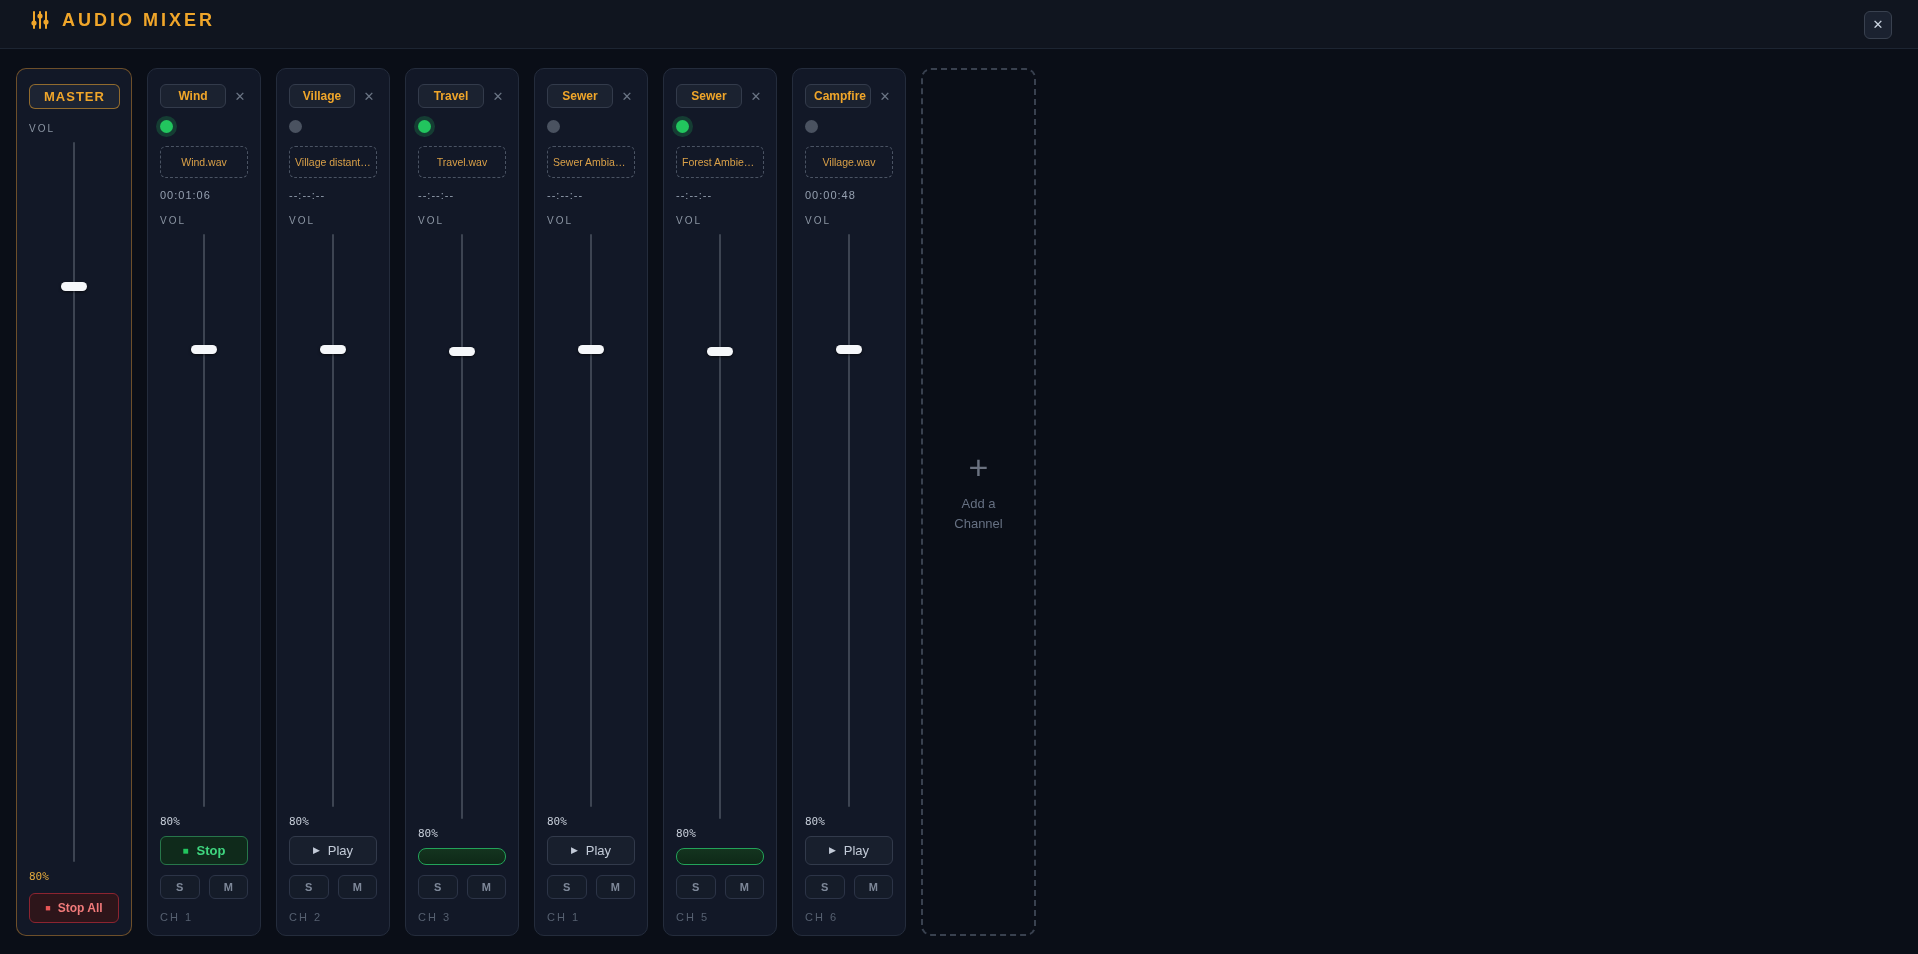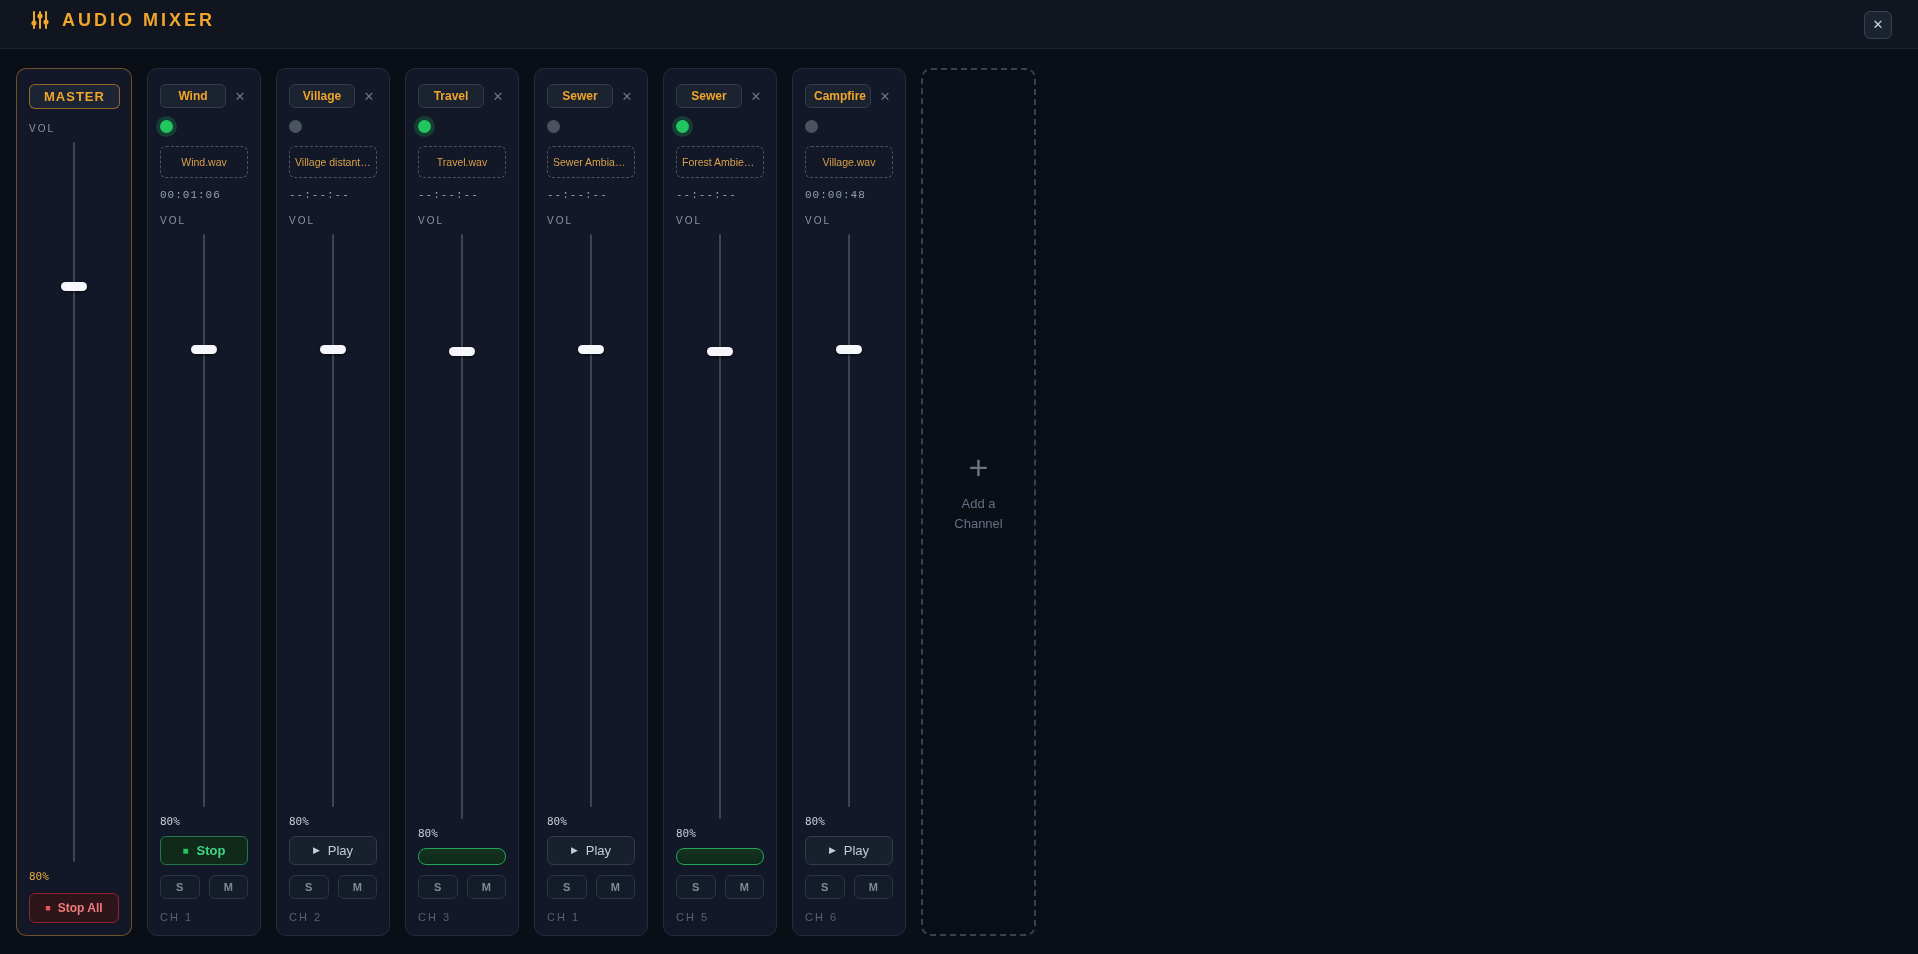--- a/index.html
+++ b/index.html
@@ -122,21 +122,21 @@
     margin-top:13px; width:100%;
     background:transparent;
     border:1px dashed #4a5363; border-radius:6px;
     color:#d9a048; font-size:10.5px;
     padding:9px 5px; text-align:center; cursor:pointer;
     overflow:hidden; white-space:nowrap; text-overflow:ellipsis;
     font-family:"Liberation Sans", sans-serif;
   }
   .time {
     margin-top:11px;
-    font-family:Liberation Mono, monospace;
+    font-family:Liberation Sans, sans-serif;
     font-size:11px; color:#95a0b0; letter-spacing:1px;
   }
 
   .action-btn {
     width:100%;
     background:#181f2d; border:1px solid #323a4b; border-radius:6px;
     color:#c3cbd8; font-size:13px;
     padding:6px 4px; margin-top:8px;
     display:flex; align-items:center; justify-content:center; gap:8px;
     cursor:pointer;

